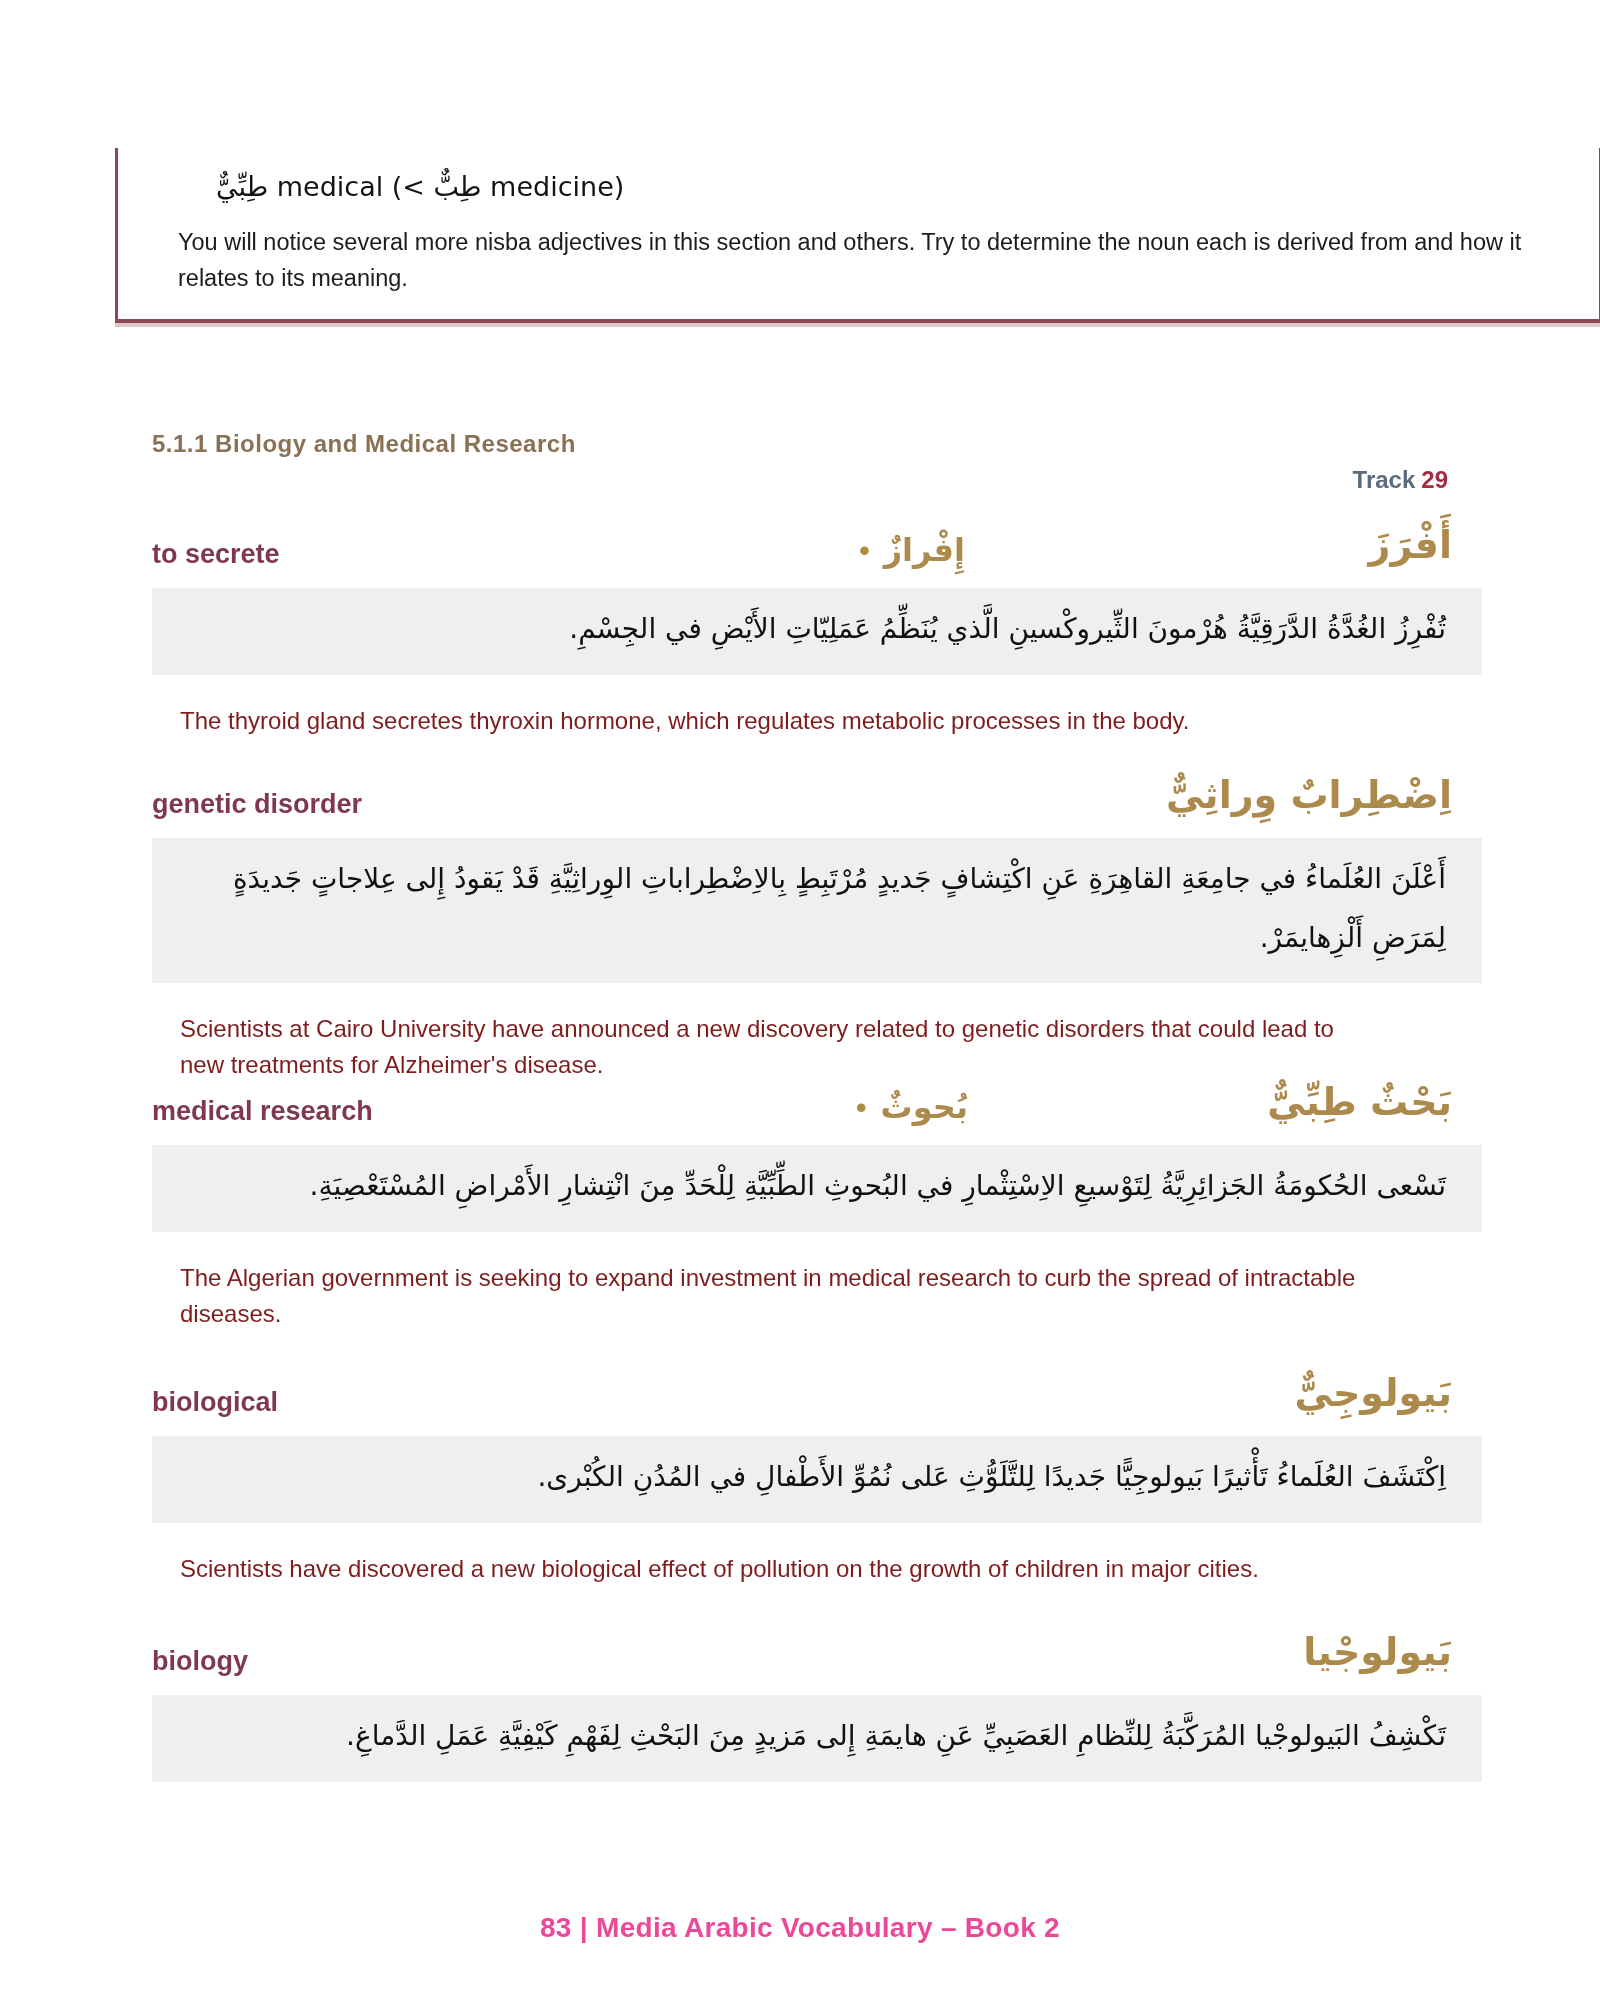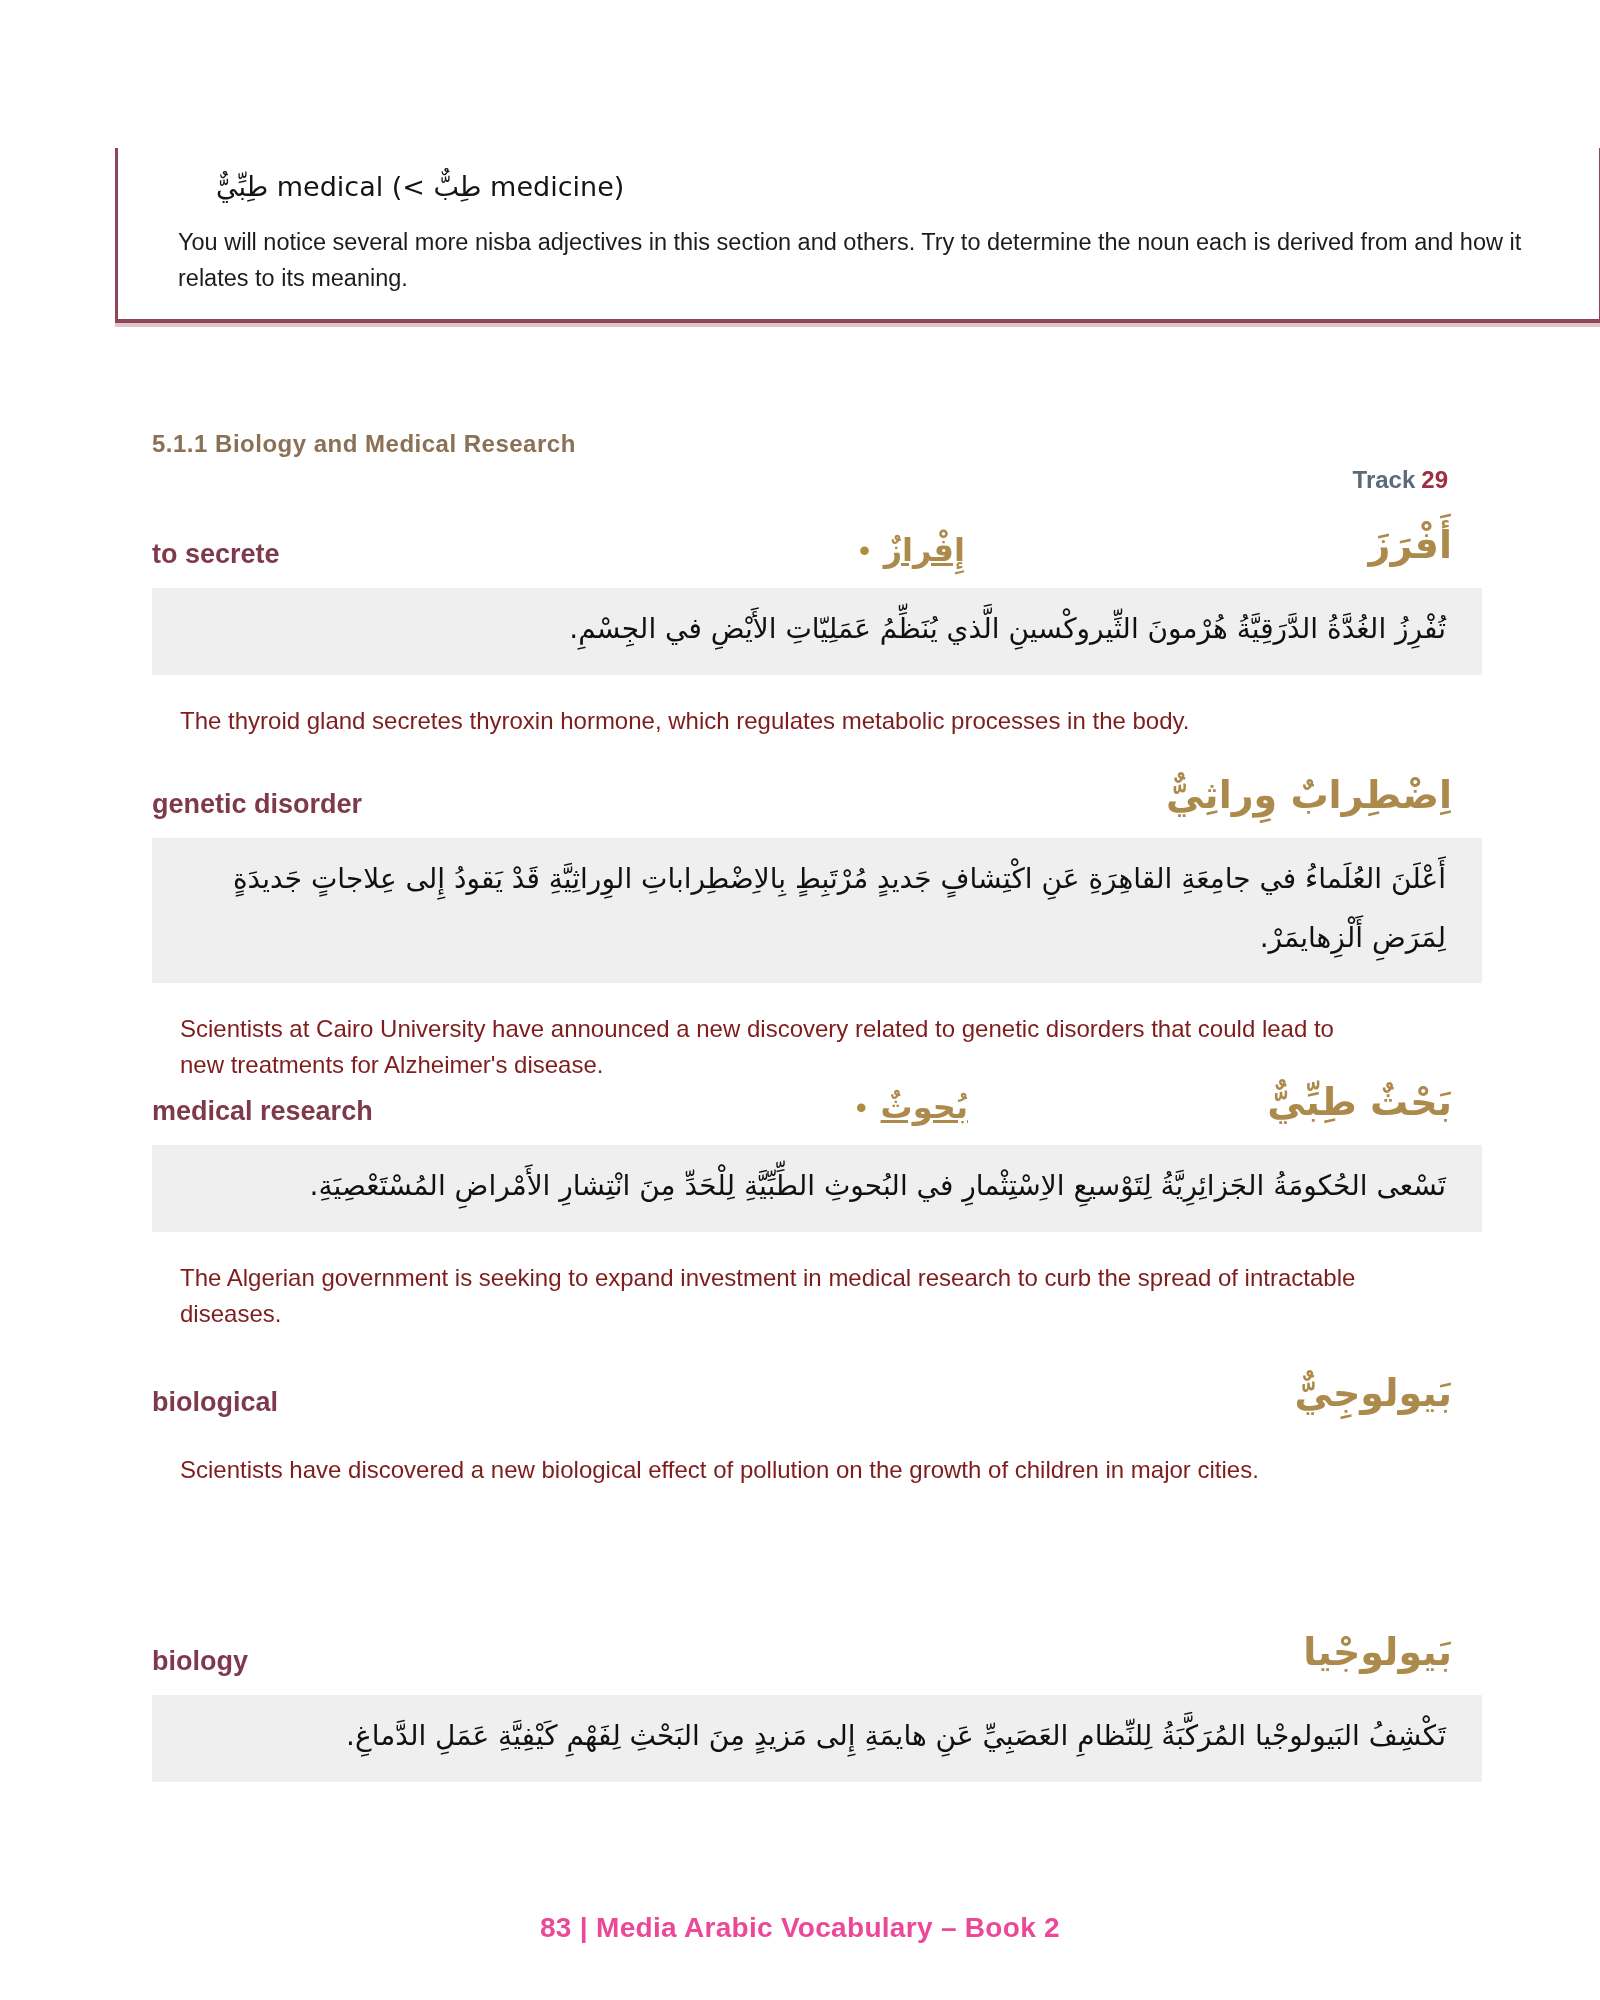--- a/index.html
+++ b/index.html
@@ -64,21 +64,21 @@
   }
   .secondary-cell{
     justify-self:center;position:relative;left:110px;
     display:flex;align-items:baseline;gap:14px;
   }
   .bullet{
     color:var(--bullet_gold);font-size:30px;font-weight:bold;line-height:1;
   }
   .secondary-word{
     font-family:"DejaVu Sans", sans-serif;direction:rtl;
-    font-size:32px;font-weight:bold;color:var(--headword_tan);line-height:1.6;text-decoration:underline;
+    font-size:32px;font-weight:bold;color:var(--headword_tan);line-height:1.6;
   }
   .headword{
     justify-self:end;font-family:"DejaVu Sans", sans-serif;direction:rtl;
     font-size:38px;font-weight:bold;color:var(--headword_tan);line-height:1.6;
   }
   .sentence-box{
     margin-top:12px;background:var(--sentence_box_bg);
     direction:rtl;text-align:right;
     font-family:"DejaVu Sans", sans-serif;
     font-size:28px;color:#101010;line-height:2.1;
@@ -148,20 +148,21 @@
 
 <section class="entry" style="top:1363px">
   <div class="entry-header">
     <div class="gloss">biological</div>
     <div class="secondary-cell">
       <span class="bullet"></span>
       <span class="secondary-word"></span>
     </div>
     <div class="headword arabic">بَيولوجِيٌّ</div>
   </div>
+  <div class="sentence-box">اِكْتَشَفَ العُلَماءُ تَأْثيرًا بَيولوجِيًّا جَديدًا لِلتَّلَوُّثِ عَلى نُمُوِّ الأَطْفالِ في المُدُنِ الكُبْرى.</div>
   <div class="translation">Scientists have discovered a new biological effect of pollution on the growth of children in major cities.</div>
 </section>
 
 <section class="entry" style="top:1622px">
   <div class="entry-header">
     <div class="gloss">biology</div>
     <div class="secondary-cell">
       <span class="bullet"></span>
       <span class="secondary-word"></span>
     </div>

